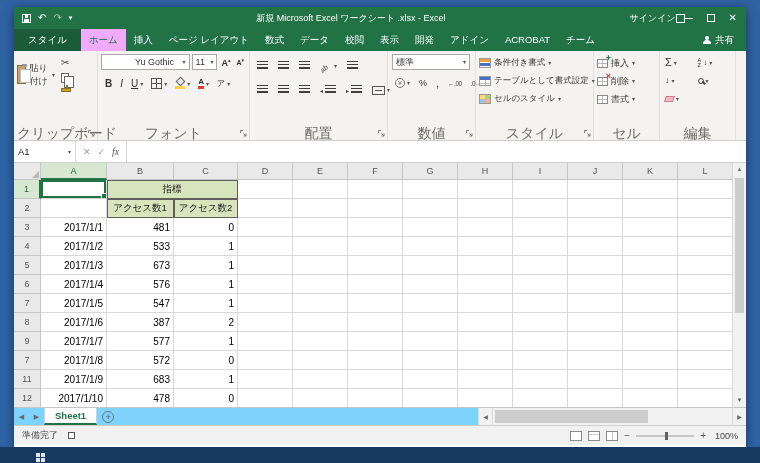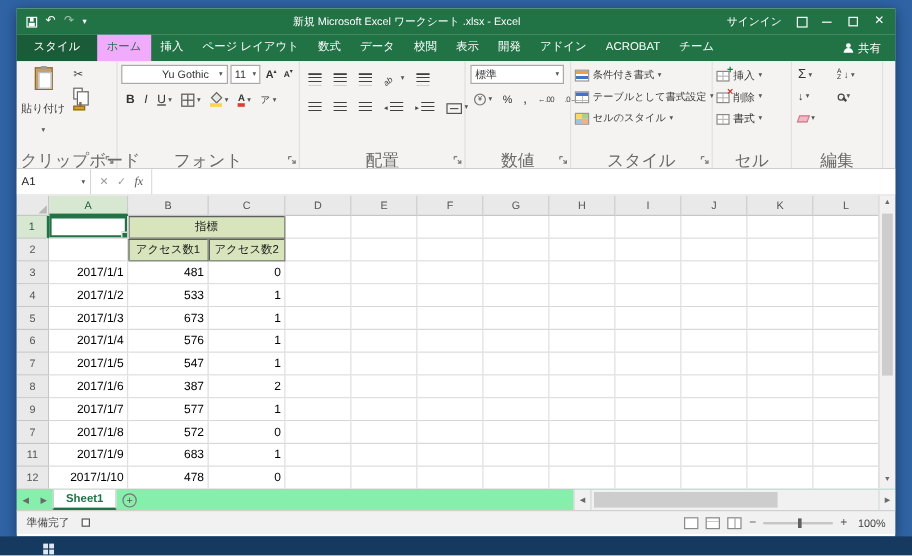--- a/index.html
+++ b/index.html
@@ -13,21 +13,21 @@
   
   .titlebar { height: 22px; background: #217346; display: flex; align-items: center; color: #fff; flex: none; }
   .qat { display: flex; align-items: center; gap: 7px; padding-left: 8px; }
   .ic-save { width: 9px; height: 9px; border: 1px solid #fff; position: relative; display: inline-block; }
   .ic-save::before { content:""; position:absolute; top:0; left:2px; width:3px; height:3px; background:#fff; }
   .ic-save::after  { content:""; position:absolute; bottom:0; left:1px; width:5px; height:3px; background:#fff; }
   .qat .undo { font-size: 10px; line-height: 10px; }
   .qat .redo { font-size: 10px; line-height: 10px; color: #9fc5ae; }
   .qat .qcaret { font-size: 7px; }
   .titletext { flex: 1; text-align: center; font-size: 9px; white-space: nowrap; overflow: hidden; }
-  .tb-right { display: flex; align-items: center; gap: 12px; padding-right: 9px; }
+  .tb-right { display: flex; align-items: center; padding-right: 9px; }
   .signin { font-size: 9px; }
   .ic-ribdisp { width: 9px; height: 9px; border: 1px solid #fff; display: inline-block; }
   .wbtns { display: flex; gap: 14px; align-items: center; }
   .ic-min { width: 8px; height: 1px; background: #fff; display: inline-block; }
   .ic-max { width: 8px; height: 8px; border: 1px solid #fff; display: inline-block; }
   .ic-close { font-size: 10px; line-height: 10px; }
 
   
   .tabrow { height: 22px; background: #217346; display: flex; align-items: stretch; color: #fff; flex: none; }
   .filetab { padding: 0 14px; line-height: 22px; font-size: 9.5px; background: #1a5c38; cursor: default; }
@@ -48,21 +48,21 @@
   .grp-label { margin-top: auto; height: 14px; font-size: 14px; color: #6a6a68; text-align: center; line-height: 14px; white-space: nowrap; }
   .dlg { position: absolute; right: 2px; bottom: 3px; }
   .caret { font-size: 6px; color: #555; line-height: 6px; }
   .sbtn { display: inline-flex; align-items: center; gap: 2px; padding: 1px 2px; color: #3b3a39; cursor: default; }
   .combo { display: inline-flex; align-items: center; justify-content: space-between; background: #fff;
            border: 1px solid #aaa9a8; height: 16px; font-size: 9px; padding: 0 3px; color: #333; }
 
   
   .grp-clip { width: 84px; }
   .clipbody { display: flex; gap: 4px; }
-  .pastebtn { width: 38px; display: flex; flex-direction: column; align-items: center; gap: 9px; padding-top: 2px; font-size: 9px; color: #3b3a39; }
+  .pastebtn { width: 38px; display: flex; align-items: center; gap: 4px; padding-top: 2px; font-size: 9px; color: #3b3a39; }
   .ic-paste { width: 15px; height: 19px; background: #c9a06a; border: 1px solid #8a6d3b; position: relative; }
   .ic-paste::before { content:""; position:absolute; top:-2px; left:4px; width:5px; height:3px; background:#9c9c9c; }
   .ic-paste::after  { content:""; position:absolute; top:3px; left:2px; width:9px; height:12px; background:#fff; border:1px solid #bbb; }
   .clipcol { display: flex; flex-direction: column; gap: 3px; padding-top: 3px; }
   .ic-cut { font-size: 10px; line-height: 10px; color: #444; }
   .ic-copy { width: 8px; height: 10px; border: 1px solid #666; position: relative; background: #fff; display: inline-block; }
   .ic-copy::after { content:""; position:absolute; left:2px; top:2px; width:8px; height:10px; border:1px solid #666; background:#fff; }
   .ic-painter { width: 10px; height: 4px; background: #d4a017; border: 1px solid #8a6d3b; display: inline-block; position: relative; }
   .ic-painter::before { content:""; position:absolute; top:-4px; left:4px; width:2px; height:4px; background:#8a6d3b; }
 
@@ -171,21 +171,21 @@
              border-right: 1px solid #5f5f5f; border-bottom: 1px solid #5f5f5f;
              box-shadow: inset 1px 0 #5f5f5f, inset 0 1px #5f5f5f; }
   td.num { text-align: right; }
   .vscroll { position: absolute; top: 0; right: 0; bottom: 0; width: 14px; background: #f1f1f1;
              border-left: 1px solid #dadada; display: flex; flex-direction: column; align-items: center; }
   .varr { font-size: 6px; color: #6a6a6a; height: 13px; line-height: 13px; }
   .vtrack { flex: 1; width: 100%; position: relative; }
   .vthumb { position: absolute; top: 2px; left: 2px; right: 2px; height: 135px; background: #cdcdcd; }
 
   
-  .sheetbar { height: 18px; background: #86efac; border-top: 1px solid #c6c6c6; display: flex; align-items: stretch; flex: none; }
+  .sheetbar { height: 18px; background: #7dd3fc; border-top: 1px solid #c6c6c6; display: flex; align-items: stretch; flex: none; }
   .snav { width: 15px; display: flex; align-items: center; justify-content: center; font-size: 7px; color: #6a6a6a; }
   .sheettab { background: #fff; border-right: 1px solid #d0d0d0; border-left: 1px solid #d0d0d0; border-bottom: 2px solid #217346;
               color: #217346; font-weight: bold; font-size: 9.5px; display: flex; align-items: center; padding: 0 10px; }
   .addsheet { width: 22px; display: flex; align-items: center; justify-content: center; }
   .addsheet .plus { width: 12px; height: 12px; border-radius: 50%; border: 1px solid #767676; color: #555;
                     font-size: 9px; line-height: 10px; text-align: center; }
   .hscroll { margin-left: auto; width: 268px; display: flex; align-items: stretch; }
   .sarr { width: 14px; display: flex; align-items: center; justify-content: center; font-size: 6px; color: #6a6a6a; background: #f1f1f1; border-left: 1px solid #dadada; }
   .htrack { flex: 1; background: #f1f1f1; position: relative; border-left: 1px solid #dadada; }
   .hthumb { position: absolute; top: 2px; bottom: 2px; left: 2px; width: 64%; background: #cdcdcd; }

